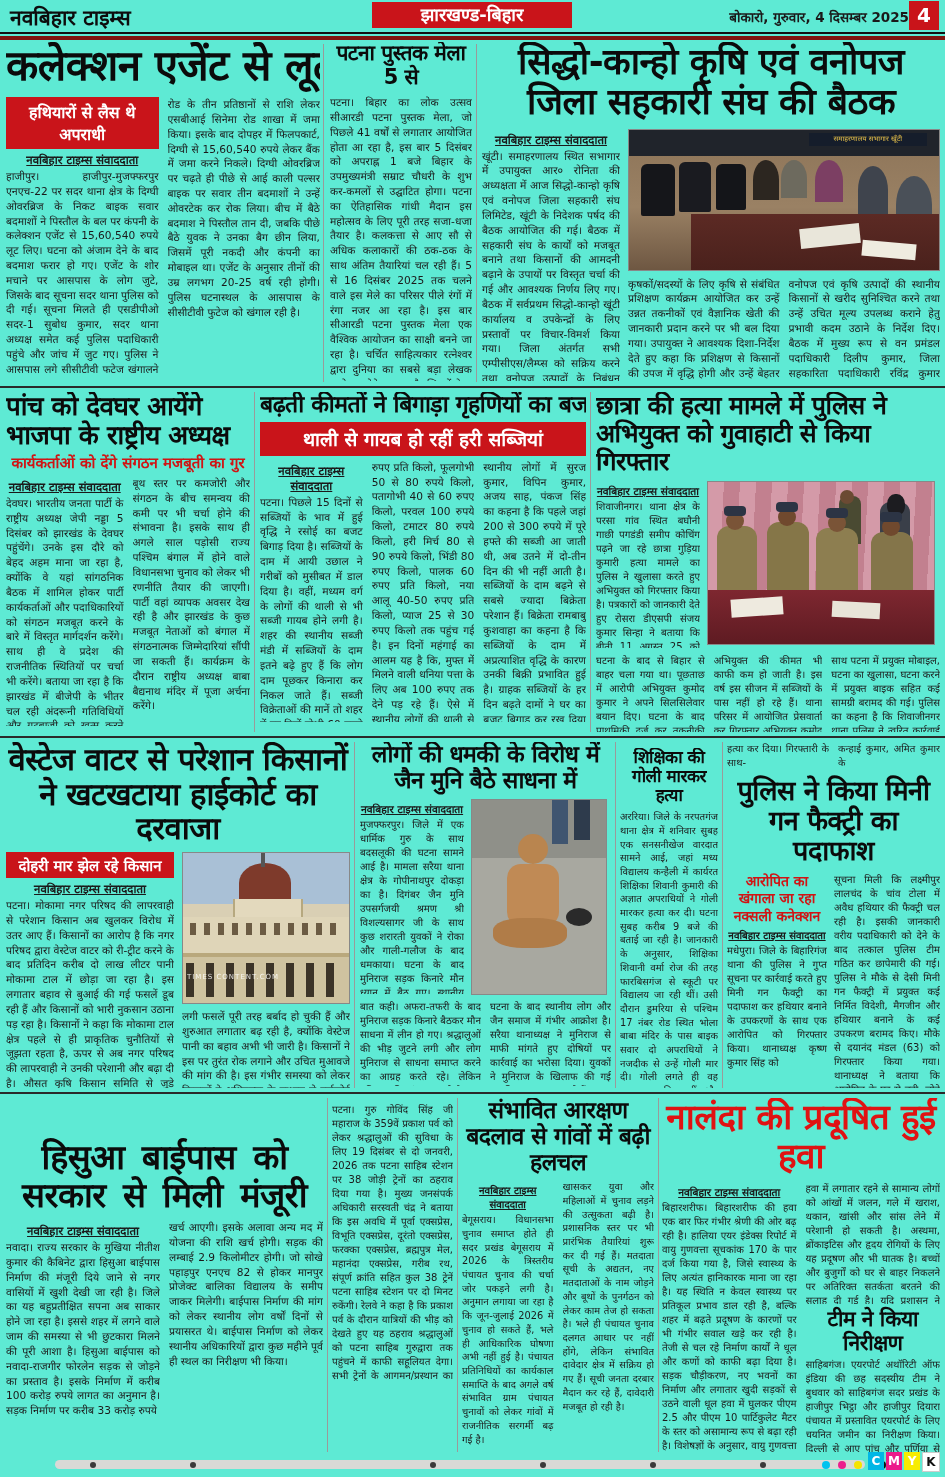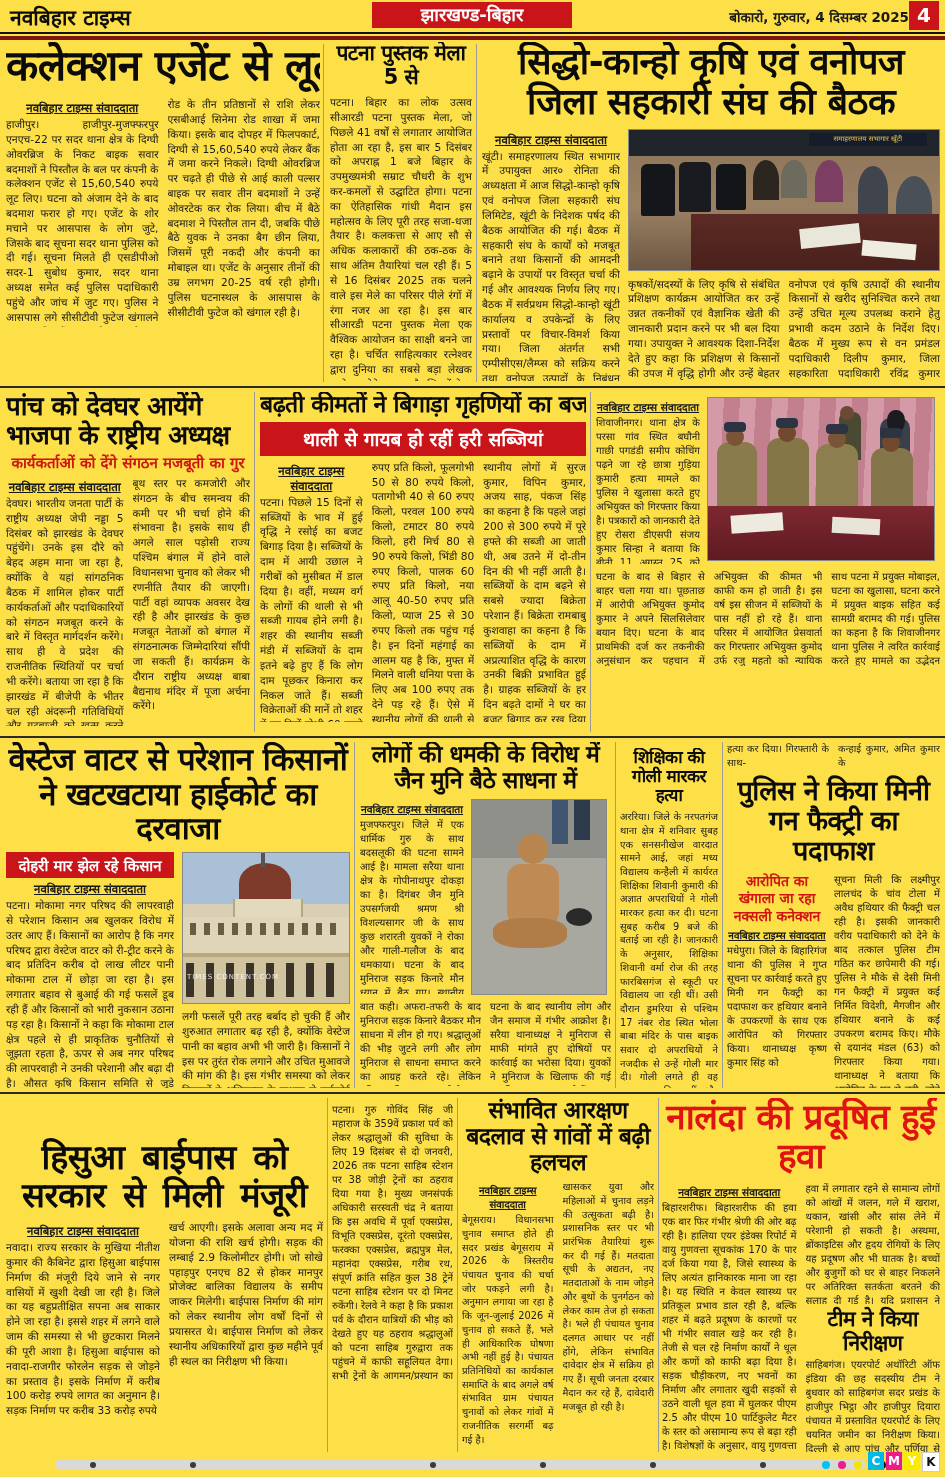--- a/index.html
+++ b/index.html
@@ -1,16 +1,16 @@
 <!DOCTYPE html>
 <html><head>
 <meta charset="utf-8">
 <style>
   html,body{margin:0;padding:0;background:#e8e8e4;}
-  #page{position:relative;width:945px;height:1477px;background:#fde047;margin:0 auto;
+  #page{position:relative;width:945px;height:1477px;background:#5eead4;margin:0 auto;
         font-family:"DejaVu Sans","Liberation Sans",sans-serif;color:#1a1a1a;overflow:hidden;}
   
   .hdr{position:absolute;left:0;top:0;width:945px;height:32px;border-bottom:2px solid #111;}
   .masthead{position:absolute;left:10px;top:3px;font-size:21px;font-weight:bold;color:#0d0d0d;letter-spacing:0;}
   .section-box{position:absolute;left:372px;top:2px;width:200px;height:26px;background:#c9141a;color:#fff;
                font-size:18px;font-weight:bold;text-align:center;line-height:26px;}
   .dateline{position:absolute;right:36px;top:8px;font-size:13.5px;font-weight:bold;}
   .page-badge{position:absolute;right:6px;top:1px;width:30px;height:29px;background:#c9141a;color:#fff;
               font-size:20px;font-weight:bold;text-align:center;line-height:29px;}
   .hdr-redbar{position:absolute;left:0;top:36px;width:945px;height:4px;background:#7f150f;}
@@ -64,20 +64,21 @@
   <div class="vrule" style="left:615px;top:742px;height:346px"></div>
   <div class="vrule" style="left:722px;top:742px;height:346px"></div>
   <div class="vrule" style="left:327px;top:1098px;height:354px"></div>
   <div class="vrule" style="left:457px;top:1098px;height:354px"></div>
   <div class="vrule" style="left:658px;top:1098px;height:354px"></div>
 
   <article class="art" style="left:6px;top:42px;width:314px;height:342px">
     <div class="hl" style="font-size:42px;white-space:nowrap">कलेक्शन एजेंट से लूट</div>
     <div class="cols" style="margin-top:8px;height:276px">
       <div class="col">
+        <div class="redbox" style="font-size:16px;padding:4px 2px">हथियारों से लैस थे अपराधी</div>
         <div class="byline">नवबिहार टाइम्स संवाददाता</div>
         <div class="body-txt" style="height:210px">हाजीपुर। हाजीपुर-मुजफ्फरपुर एनएच-22 पर सदर थाना क्षेत्र के दिग्घी ओवरब्रिज के निकट बाइक सवार बदमाशों ने पिस्तौल के बल पर कंपनी के कलेक्शन एजेंट से 15,60,540 रुपये लूट लिए। घटना को अंजाम देने के बाद बदमाश फरार हो गए। एजेंट के शोर मचाने पर आसपास के लोग जुटे, जिसके बाद सूचना सदर थाना पुलिस को दी गई। सूचना मिलते ही एसडीपीओ सदर-1 सुबोध कुमार, सदर थाना अध्यक्ष समेत कई पुलिस पदाधिकारी पहुंचे और जांच में जुट गए। पुलिस ने आसपास लगे सीसीटीवी फुटेज खंगालने शुरू कर दिए हैं। घटना के 30 घंटे बाद भी पुलिस खाली हाथ है। घटना के संबंध में एजेंट ने बताया कि वह कंपनी के लिए नियमित रूप से राशि जमा करने का काम करता आ रहा है।</div>
       </div>
       <div class="col">
         <div class="body-txt" style="height:276px">रोड के तीन प्रतिष्ठानों से राशि लेकर एसबीआई सिनेमा रोड शाखा में जमा किया। इसके बाद दोपहर में फिलपकार्ट, दिग्घी से 15,60,540 रुपये लेकर बैंक में जमा करने निकले। दिग्घी ओवरब्रिज पर चढ़ते ही पीछे से आई काली पल्सर बाइक पर सवार तीन बदमाशों ने उन्हें ओवरटेक कर रोक लिया। बीच में बैठे बदमाश ने पिस्तौल तान दी, जबकि पीछे बैठे युवक ने उनका बैग छीन लिया, जिसमें पूरी नकदी और कंपनी का मोबाइल था। एजेंट के अनुसार तीनों की उम्र लगभग 20-25 वर्ष रही होगी। पुलिस घटनास्थल के आसपास के सीसीटीवी फुटेज को खंगाल रही है।</div>
       </div>
     </div>
   </article>
 
   <article class="art" style="left:330px;top:42px;width:142px;height:342px">
@@ -135,20 +136,21 @@
       <div class="col">
         <div class="byline">नवबिहार टाइम्स संवाददाता</div>
         <div class="body-txt" style="height:240px">पटना। पिछले 15 दिनों से सब्जियों के भाव में हुई वृद्धि ने रसोई का बजट बिगाड़ दिया है। सब्जियों के दाम में आयी उछाल ने गरीबों को मुसीबत में डाल दिया है। वहीं, मध्यम वर्ग के लोगों की थाली से भी सब्जी गायब होने लगी है। शहर की स्थानीय सब्जी मंडी में सब्जियों के दाम इतने बढ़े हुए हैं कि लोग दाम पूछकर किनारा कर निकल जाते हैं। सब्जी विक्रेताओं की मानें तो शहर में इन दिनों गोभी 60 रुपये किलो, करेला 100, नेनुआ 120 रुपए प्रति किलो, सेम 100</div>
       </div>
       <div class="col body-txt">रुपए प्रति किलो, फूलगोभी 50 से 80 रुपये किलो, पतागोभी 40 से 60 रुपए किलो, परवल 100 रुपये किलो, टमाटर 80 रुपये किलो, हरी मिर्च 80 से 90 रुपये किलो, भिंडी 80 रुपए किलो, पालक 60 रुपए प्रति किलो, नया आलू 40-50 रुपए प्रति किलो, प्याज 25 से 30 रुपए किलो तक पहुंच गई है। इन दिनों महंगाई का आलम यह है कि, मुफ्त में मिलने वाली धनिया पत्ता के लिए अब 100 रुपए तक देने पड़ रहे हैं। ऐसे में स्थानीय लोगों की थाली से हरी सब्जियां गायब होने लगी हैं।</div>
       <div class="col body-txt">स्थानीय लोगों में सुरज कुमार, विपिन कुमार, अजय साह, पंकज सिंह का कहना है कि पहले जहां 200 से 300 रुपये में पूरे हफ्ते की सब्जी आ जाती थी, अब उतने में दो-तीन दिन की भी नहीं आती है। सब्जियों के दाम बढ़ने से सबसे ज्यादा बिक्रेता परेशान हैं। बिक्रेता रामबाबु कुशवाहा का कहना है कि सब्जियों के दाम में अप्रत्याशित वृद्धि के कारण उनकी बिक्री प्रभावित हुई है। ग्राहक सब्जियों के हर दिन बढ़ते दामों ने घर का बजट बिगाड़ कर रख दिया है।</div>
     </div>
   </article>
 
   <article class="art" style="left:596px;top:392px;width:344px;height:340px">
+    <div class="hl" style="font-size:25px">छात्रा की हत्या मामले में पुलिस ने अभियुक्त को गुवाहाटी से किया गिरफ्तार</div>
     <div style="display:flex;gap:7px;margin-top:5px">
       <div style="width:104px">
         <div class="byline" style="font-size:10.5px">नवबिहार टाइम्स संवाददाता</div>
         <div class="body-txt" style="height:148px;font-size:10px">शिवाजीनगर। थाना क्षेत्र के परसा गांव स्थित बघौनी गाछी पगडंडी समीप कोचिंग पढ़ने जा रहे छात्रा गुड़िया कुमारी हत्या मामले का पुलिस ने खुलासा करते हुए अभियुक्त को गिरफ्तार किया है। पत्रकारों को जानकारी देते हुए रोसरा डीएसपी संजय कुमार सिन्हा ने बताया कि बीती 11 अगस्त 25 को शिवाजीनगर थाना क्षेत्र के परसा गांव स्थित बघौनी गाछी के पगडंडी समीप कोचिंग पढ़ने जा रही एक</div>
       </div>
       <div class="photo" style="width:226px;height:162px;background:repeating-linear-gradient(93deg,#d49aa8 0 16px,#c2808f 16px 32px)">
         <div style="left:58%;top:14px;width:22px;height:48px;background:#4a4a32;border-radius:8px 8px 0 0"></div>
         <div style="left:58.5%;top:8px;width:14px;height:14px;border-radius:50%;background:#6b4a33"></div>
         <div style="left:76%;top:20px;width:30px;height:52px;background:#3a3f49;border-radius:10px 10px 0 0"></div>
         <div style="left:79%;top:12px;width:18px;height:22px;border-radius:45%;background:#1c1c20"></div>

